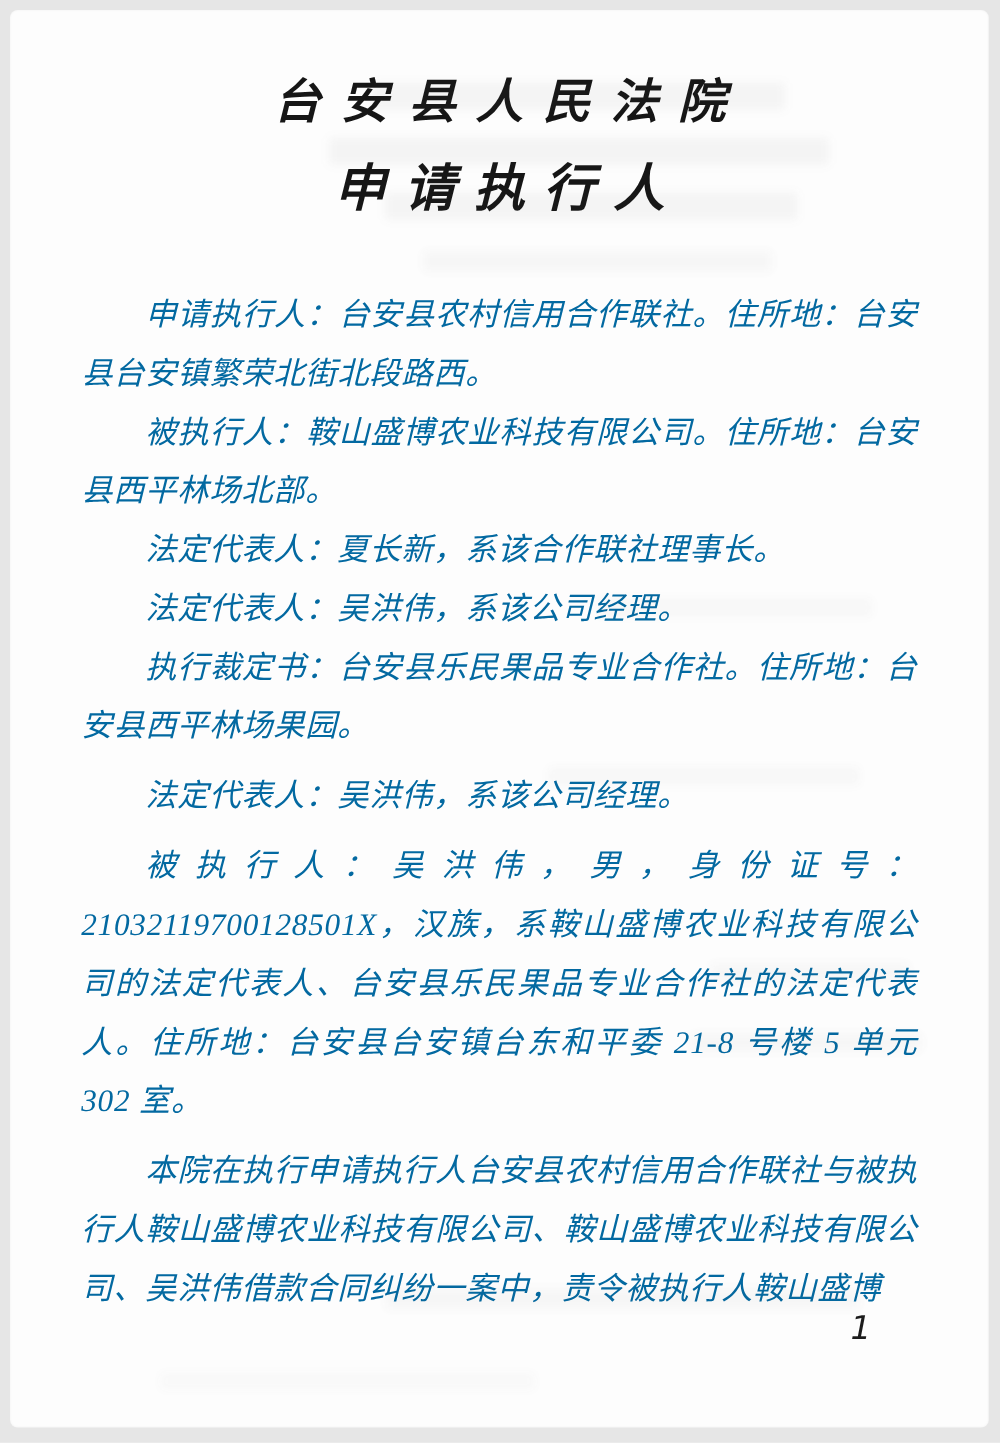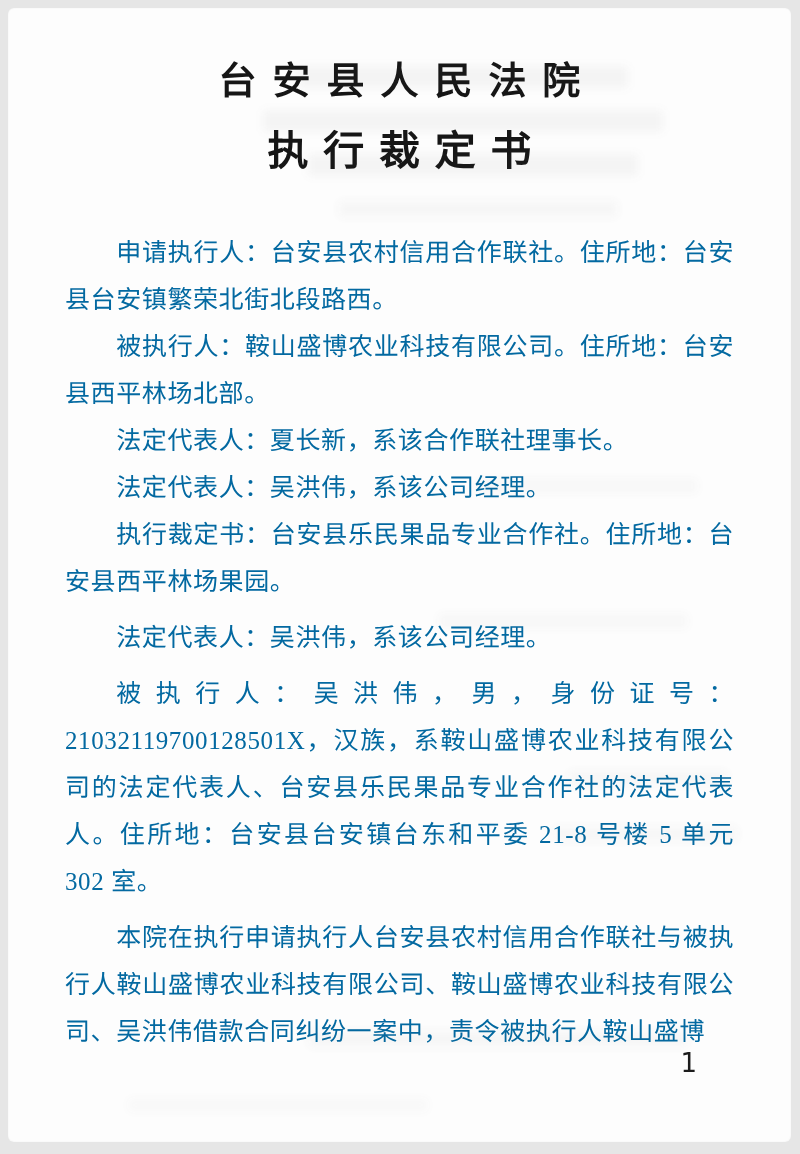--- a/index.html
+++ b/index.html
@@ -1,15 +1,15 @@
 <!DOCTYPE html>
 <html lang="zh-CN"><head>
 <meta charset="utf-8">
 <style>
-  * { margin: 0; padding: 0; box-sizing: border-box; }
+  * { margin: 0; padding: 0; box-sizing: border-box; font-style: italic; }
   html, body {
     width: 800px; height: 1154px;
     background: #e6e6e6;
     font-family: "Liberation Serif", "DejaVu Serif", serif;
   }
   .scan-frame {
     position: absolute;
     left: 8px; top: 8px; right: 9px; bottom: 12px;
     background: #fdfdfd;
     border-radius: 6px;
@@ -94,21 +94,21 @@
   <div class="ghost g4"></div>
   <div class="ghost g5"></div>
   <div class="ghost g6"></div>
   <div class="ghost g7"></div>
   <div class="ghost g8"></div>
   <div class="ghost g9"></div>
   <div class="ghost g10"></div>
 
   <header>
     <div class="court-name">台安县人民法院</div>
-    <div class="doc-title">执行裁定书</div>
+    <div class="doc-title">申请执行人</div>
   </header>
 
 
   <main>
     <p>申请执行人：台安县农村信用合作联社。住所地：台安县台安镇繁荣北街北段路西。</p>
     <p>被执行人：鞍山盛博农业科技有限公司。住所地：台安县西平林场北部。</p>
     <p>法定代表人：夏长新，系该合作联社理事长。</p>
     <p>法定代表人：吴洪伟，系该公司经理。</p>
     <p>执行裁定书：台安县乐民果品专业合作社。住所地：台安县西平林场果园。</p>
     <p class="gap">法定代表人：吴洪伟，系该公司经理。</p>

